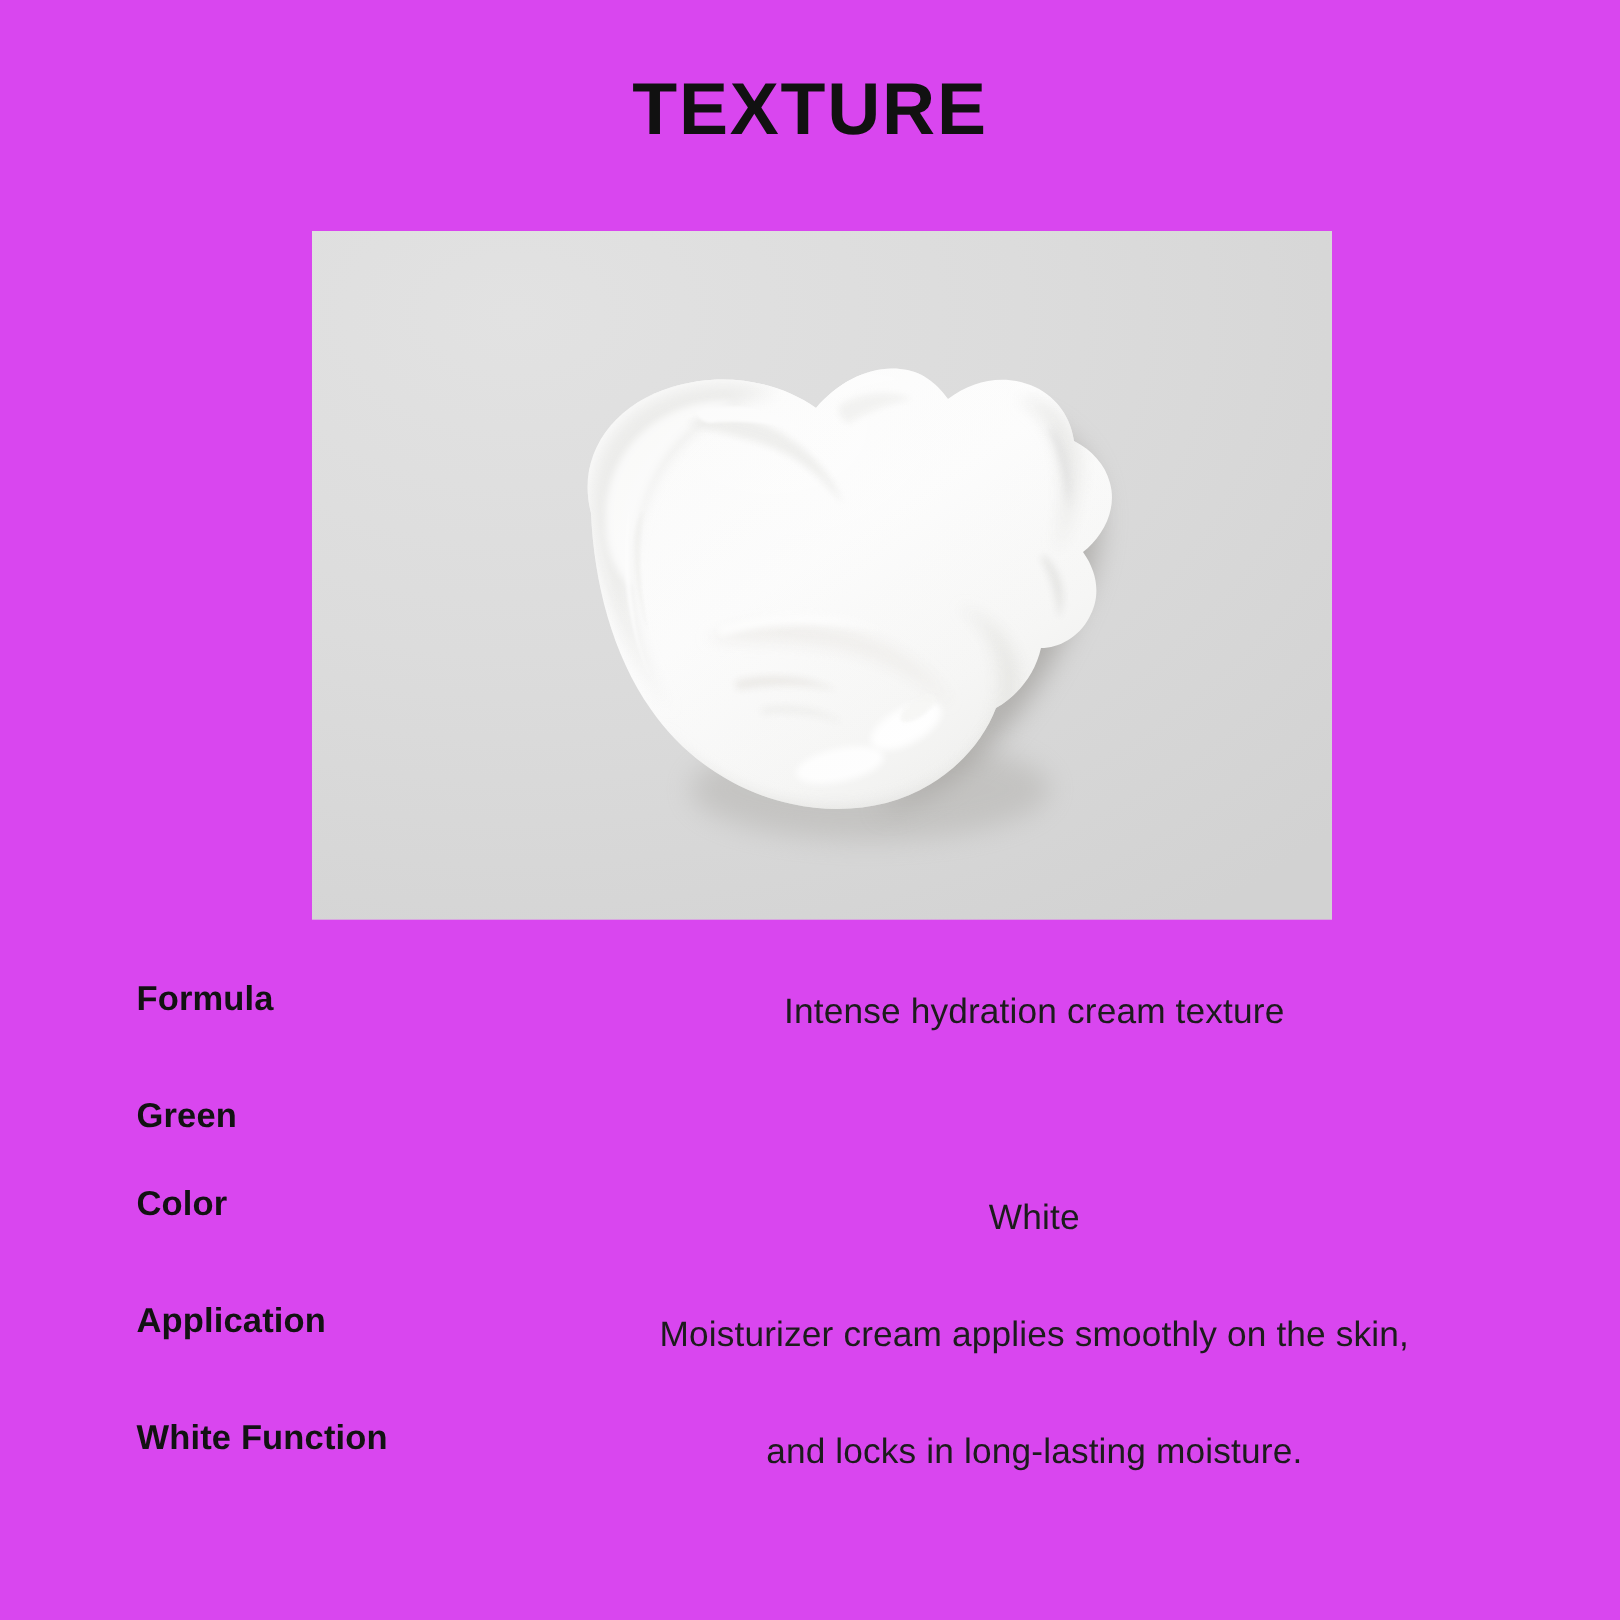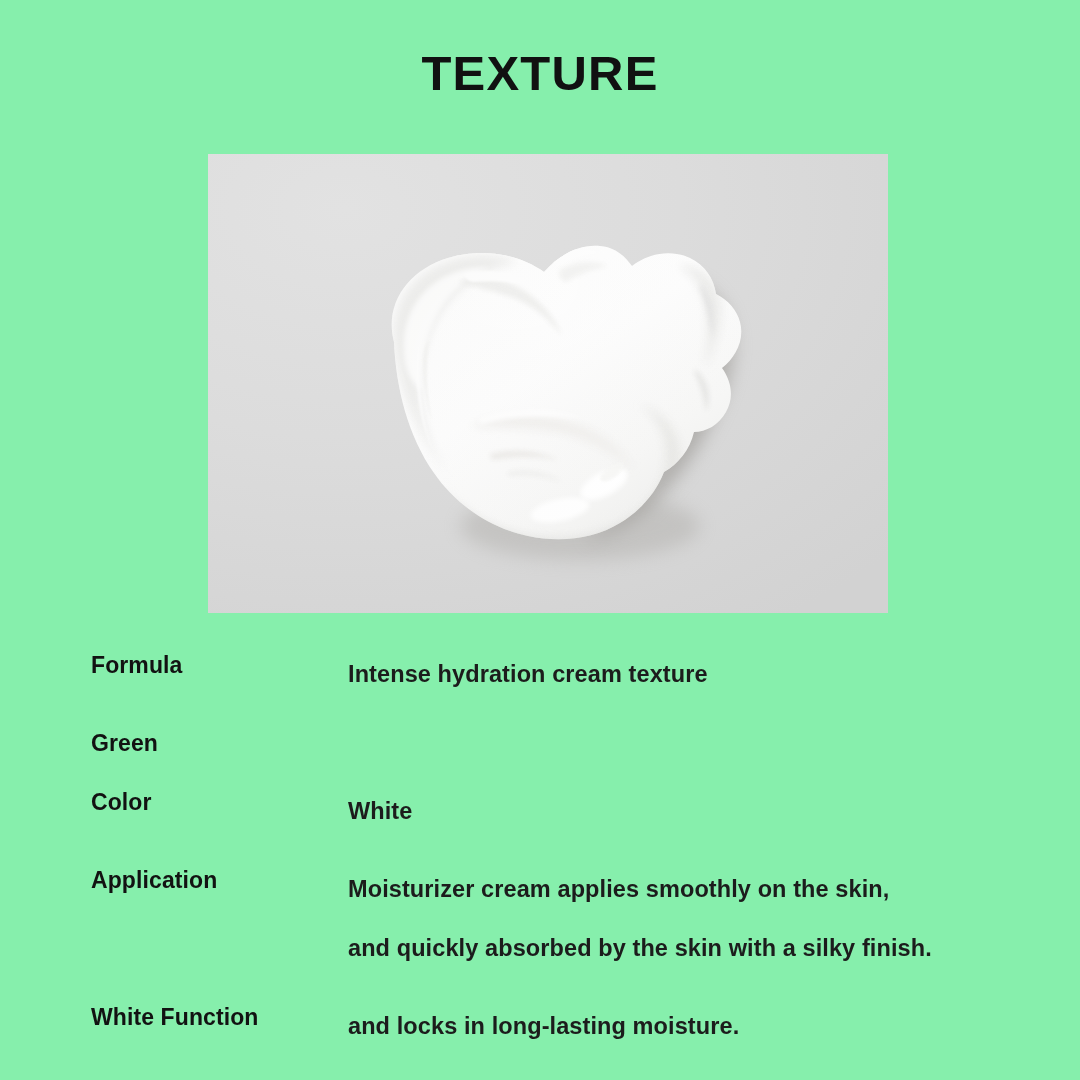--- a/index.html
+++ b/index.html
@@ -13,21 +13,21 @@
     background: #ffffff;
     font-family: "Liberation Sans", sans-serif;
     -webkit-font-smoothing: antialiased;
     overflow: hidden;
   }
 
   .page {
     position: relative;
     width: 1080px;
     height: 1080px;
-    background: #86efac;
+    background: #d946ef;
     box-sizing: border-box;
   }
 
   
   .title {
     position: absolute;
     top: 48px;
     left: 0;
     width: 1080px;
     text-align: center;
@@ -80,24 +80,25 @@
     flex: 0 0 257px;
     font-size: 23px;
     font-weight: 700;
     color: #121212;
     letter-spacing: 0.1px;
     line-height: 40px;
   }
   .spec-value {
     flex: 1 1 auto;
     font-size: 23.5px;
-    font-weight: 700;
+    font-weight: 400;
     color: #1c1c1c;
     letter-spacing: 0.1px;
     line-height: 59px;
+    text-align: center;
   }
   .spec-value .line {
     display: block;
     white-space: nowrap;
   }
 </style>
 </head>
 <body>
 
 <div class="page">
@@ -296,21 +297,20 @@
       <div class="spec-label">Color</div>
       <div class="spec-value">
         <span class="line">White</span>
       </div>
     </div>
 
     <div class="spec-row">
       <div class="spec-label">Application</div>
       <div class="spec-value">
         <span class="line">Moisturizer cream applies smoothly on the skin,</span>
-        <span class="line">and quickly absorbed by the skin with a silky finish.</span>
       </div>
     </div>
 
     <div class="spec-row">
       <div class="spec-label">White Function</div>
       <div class="spec-value">
         <span class="line">and locks in long-lasting moisture.</span>
       </div>
     </div>
 

